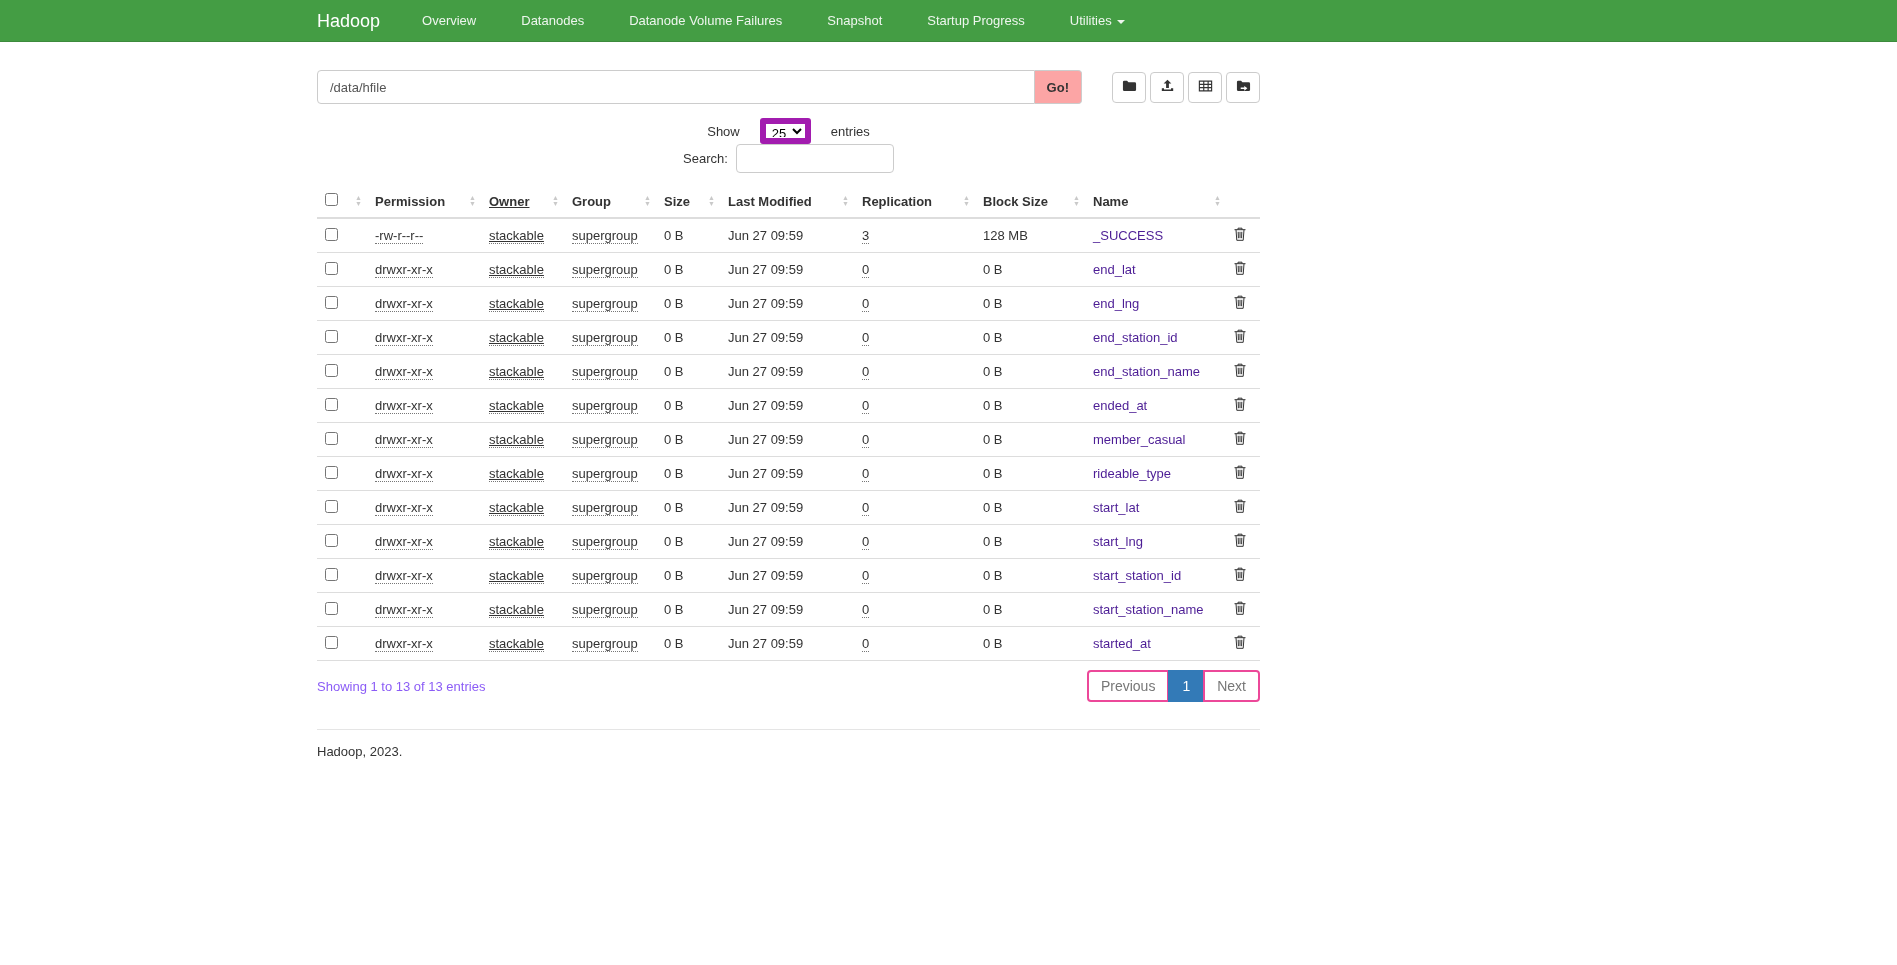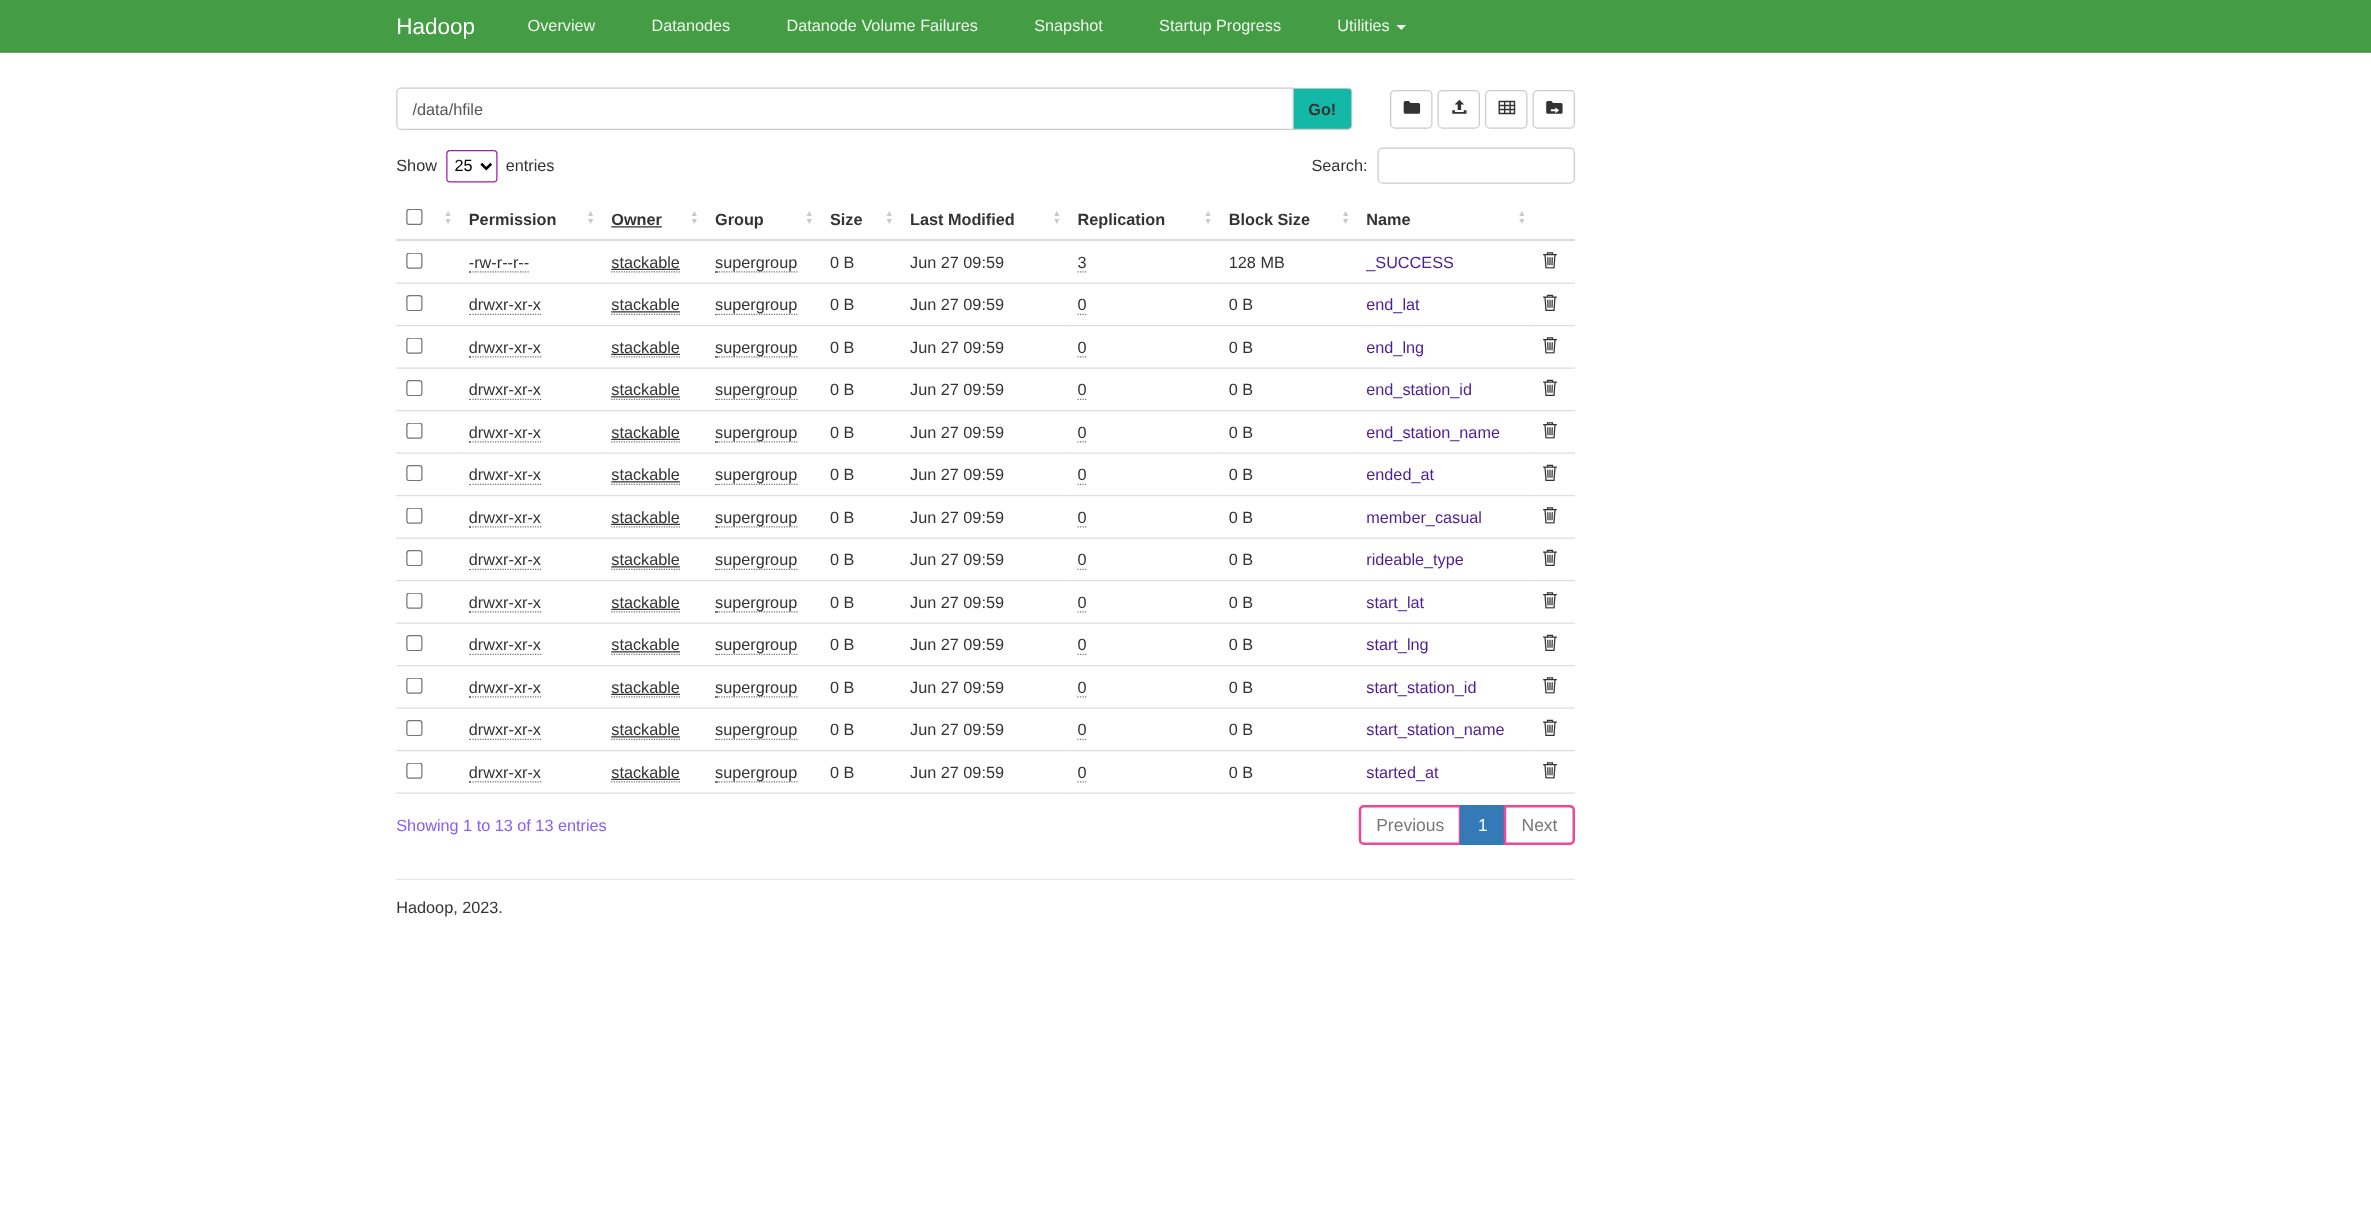--- a/index.html
+++ b/index.html
@@ -33,34 +33,34 @@
   
   .pathbar { display: flex; align-items: center; margin-top: 28px; }
   .input-group { display: flex; width: 836px; }
   .path-input {
     flex: 1; height: 34px; border: 1px solid #ccc; border-radius: 4px 0 0 4px;
     padding: 6px 12px; font-size: 13px; color: #555; outline: none;
     font-family: "Liberation Sans", sans-serif;
   }
   .go-btn {
     height: 34px; padding: 6px 12px; border: 1px solid #ccc; border-left: 0;
-    border-radius: 0 4px 4px 0; background: #14b8a6; font-weight: 700; font-size: 13px;
+    border-radius: 0 4px 4px 0; background: #fca5a5; font-weight: 700; font-size: 13px;
     color: #333; cursor: pointer; font-family: "Liberation Sans", sans-serif;
   }
   .icon-btn-group { display: flex; margin-left: 26px; }
   .icon-btn {
     width: 34px; height: 31px; margin-left: 4px; border: 1px solid #ccc;
     border-radius: 4px; background: #fff; display: flex; align-items: center;
     justify-content: center; cursor: pointer;
   }
   
-  .controls { display: flex; justify-content: space-between; align-items: center; margin-top: 14px; }
+  .controls { display: flex; justify-content: space-between; align-items: center; margin-top: 14px; flex-direction: column; }
   .show-entries { display: flex; align-items: center; }
   .page-size-select {
-    margin: 0 7px; height: 26px; border: 1px solid #a21caf; border-radius: 3px;
+    margin: 0 20px; height: 26px; border: 6px solid #a21caf; border-radius: 3px;
     font-size: 13px; padding: 1px 2px; background: #fff;
     font-family: "Liberation Sans", sans-serif;
   }
   .search-box { display: flex; align-items: center; }
   .search-input {
     margin-left: 8px; width: 158px; height: 29px; border: 1px solid #ccc;
     border-radius: 4px; padding: 4px 8px; font-size: 13px; outline: none;
     font-family: "Liberation Sans", sans-serif;
   }
   

